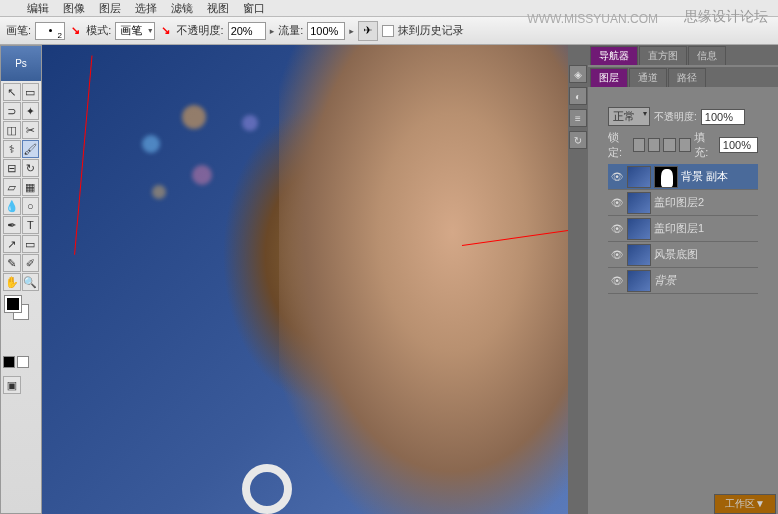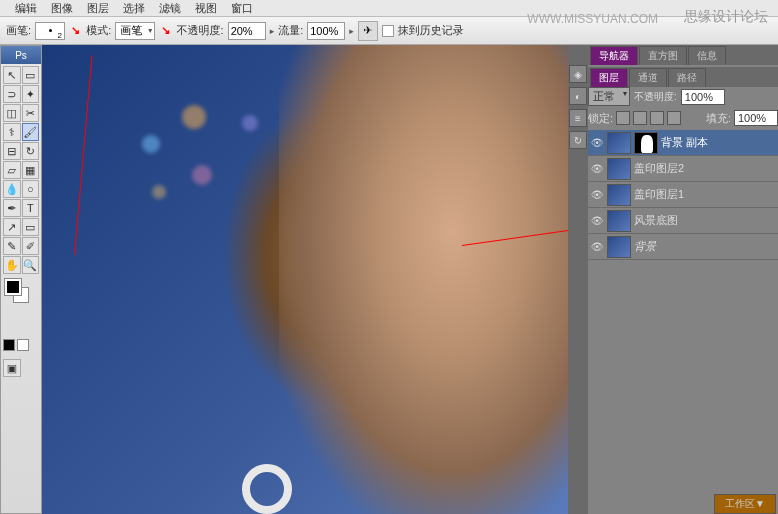--- a/index.html
+++ b/index.html
@@ -1,31 +1,31 @@
 <!DOCTYPE html>
 <html><head>
 <meta charset="utf-8">
 <style>
 *{margin:0;padding:0;box-sizing:border-box;font-family:"Microsoft YaHei",sans-serif;font-size:11px;}
 body{background:#fff;width:778px;height:514px;overflow:hidden;position:relative;}
-.menubar{height:17px;background:#e8e8e8;display:flex;align-items:center;padding:0 8px;border-bottom:1px solid #bbb;}
+.menubar{height:17px;background:#e8e8e8;display:flex;align-items:center;padding:0 20px;border-bottom:1px solid #bbb;}
 .menubar span{margin:0 7px;color:#333;}
 .optbar{height:28px;background:linear-gradient(#f4f4f4,#e0e0e0);display:flex;align-items:center;padding:0 6px;border-bottom:1px solid #aaa;gap:4px;text-align:center;}
 .optbar .lbl{color:#333;}
 .optbar .brush-prev{width:30px;height:18px;border:1px solid #999;background:#fff;display:flex;align-items:center;justify-content:center;position:relative;}
 .optbar .dot{width:3px;height:3px;background:#000;border-radius:50%;}
 .optbar .red{color:#f00;font-weight:bold;margin:0 2px;}
 .optbar .drop{height:18px;border:1px solid #999;background:#fff;padding:0 12px 0 4px;position:relative;display:flex;align-items:center;}
 .optbar .drop::after{content:"▾";position:absolute;right:2px;font-size:8px;color:#555;}
 .optbar .field{width:38px;height:18px;border:1px solid #999;background:#fff;padding:0 2px;display:flex;align-items:center;}
 .optbar .aero{width:20px;height:20px;background:#ddd;border:1px solid #aaa;display:flex;align-items:center;justify-content:center;}
 .optbar .chk{width:12px;height:12px;border:1px solid #999;background:#fff;}
 .main{display:flex;height:469px;}
 .toolbox{width:42px;background:linear-gradient(#e8e8e8,#d8d8d8);border:1px solid #999;display:flex;flex-direction:column;padding:4px 2px;position:relative;}
-.tool-head{height:18px;background:linear-gradient(#5a7fb8,#3a5f98);margin:-4px -2px 2px;display:flex;align-items:center;justify-content:center;color:#fff;font-size:10px;}
+.tool-head{height:35px;background:linear-gradient(#5a7fb8,#3a5f98);margin:-4px -2px 2px;display:flex;align-items:center;justify-content:center;color:#fff;font-size:10px;}
 .tool-row{display:flex;gap:1px;margin-bottom:1px;}
 .tool{width:18px;height:18px;background:#e4e4e4;border:1px solid #aaa;display:flex;align-items:center;justify-content:center;font-size:11px;color:#333;cursor:default;}
 .tool.sel{background:#c8d8f0;border-color:#5a7fb8;}
 .swatches{margin-top:4px;position:relative;height:30px;}
 .fg{width:16px;height:16px;background:#000;border:2px solid #fff;outline:1px solid #888;position:absolute;top:0;left:2px;}
 .bg{width:16px;height:16px;background:#fff;border:1px solid #888;position:absolute;top:8px;left:10px;}
 .mini-sw{display:flex;gap:2px;margin-top:30px;}
 .mini-sw div{width:12px;height:12px;border:1px solid #888;}
 .canvas{flex:1;background:linear-gradient(135deg,#1a3a7a 0%,#2a4a8a 30%,#3a5a9a 60%,#5a7aba 100%);position:relative;overflow:hidden;}
 .bokeh{position:absolute;border-radius:50%;filter:blur(2px);}
@@ -33,21 +33,21 @@
 .hair{position:absolute;top:60px;left:180px;width:200px;height:300px;background:radial-gradient(ellipse,#8a6838 0%,#6a4828 40%,transparent 70%);border-radius:50% 30% 40% 50%;}
 .ring{position:absolute;bottom:0;left:200px;width:50px;height:50px;border:8px solid #e8e8e8;border-radius:50%;background:transparent;}
 .redline{position:absolute;border-top:1px solid #f00;transform-origin:left center;}
 .rightpanels{width:210px;background:#838383;display:flex;}
 .dock{width:20px;background:#6a6a6a;display:flex;flex-direction:column;padding-top:20px;gap:4px;}
 .dock-btn{width:18px;height:18px;background:#888;border:1px solid #555;margin:0 auto;display:flex;align-items:center;justify-content:center;font-size:10px;color:#ddd;}
 .panels{flex:1;display:flex;flex-direction:column;}
 .panel-tabs{height:20px;background:#6a6a6a;display:flex;align-items:flex-end;padding:0 2px;}
 .tab{padding:2px 8px;background:#6a6a6a;color:#ccc;border:1px solid #555;border-bottom:none;margin-right:1px;font-size:10px;}
 .tab.active{background:#701a75;color:#fff;}
-.panel-body{background:#838383;padding:0;}
+.panel-body{background:#838383;padding:20px;}
 .layers-ctrl{display:flex;align-items:center;gap:4px;margin-bottom:4px;}
 .blend-drop{background:#aaa;border:1px solid #555;padding:1px 14px 1px 4px;position:relative;color:#333;}
 .blend-drop::after{content:"▾";position:absolute;right:2px;font-size:8px;}
 .opac-field{background:#fff;border:1px solid #555;padding:1px 3px;width:44px;color:#333;}
 .lock-row{display:flex;align-items:center;gap:3px;color:#ddd;margin-bottom:4px;font-size:10px;}
 .lock-row .ico{width:14px;height:14px;background:#999;border:1px solid #555;}
 .layer{display:flex;align-items:center;height:26px;border-bottom:1px solid #6a6a6a;gap:3px;padding:0 2px;}
 .layer.sel{background:#4a6a9a;}
 .eye{width:14px;height:14px;display:flex;align-items:center;justify-content:center;color:#ddd;font-size:10px;}
 .thumb{width:24px;height:22px;border:1px solid #555;background:linear-gradient(135deg,#2a4a8a,#5a7aba);}

